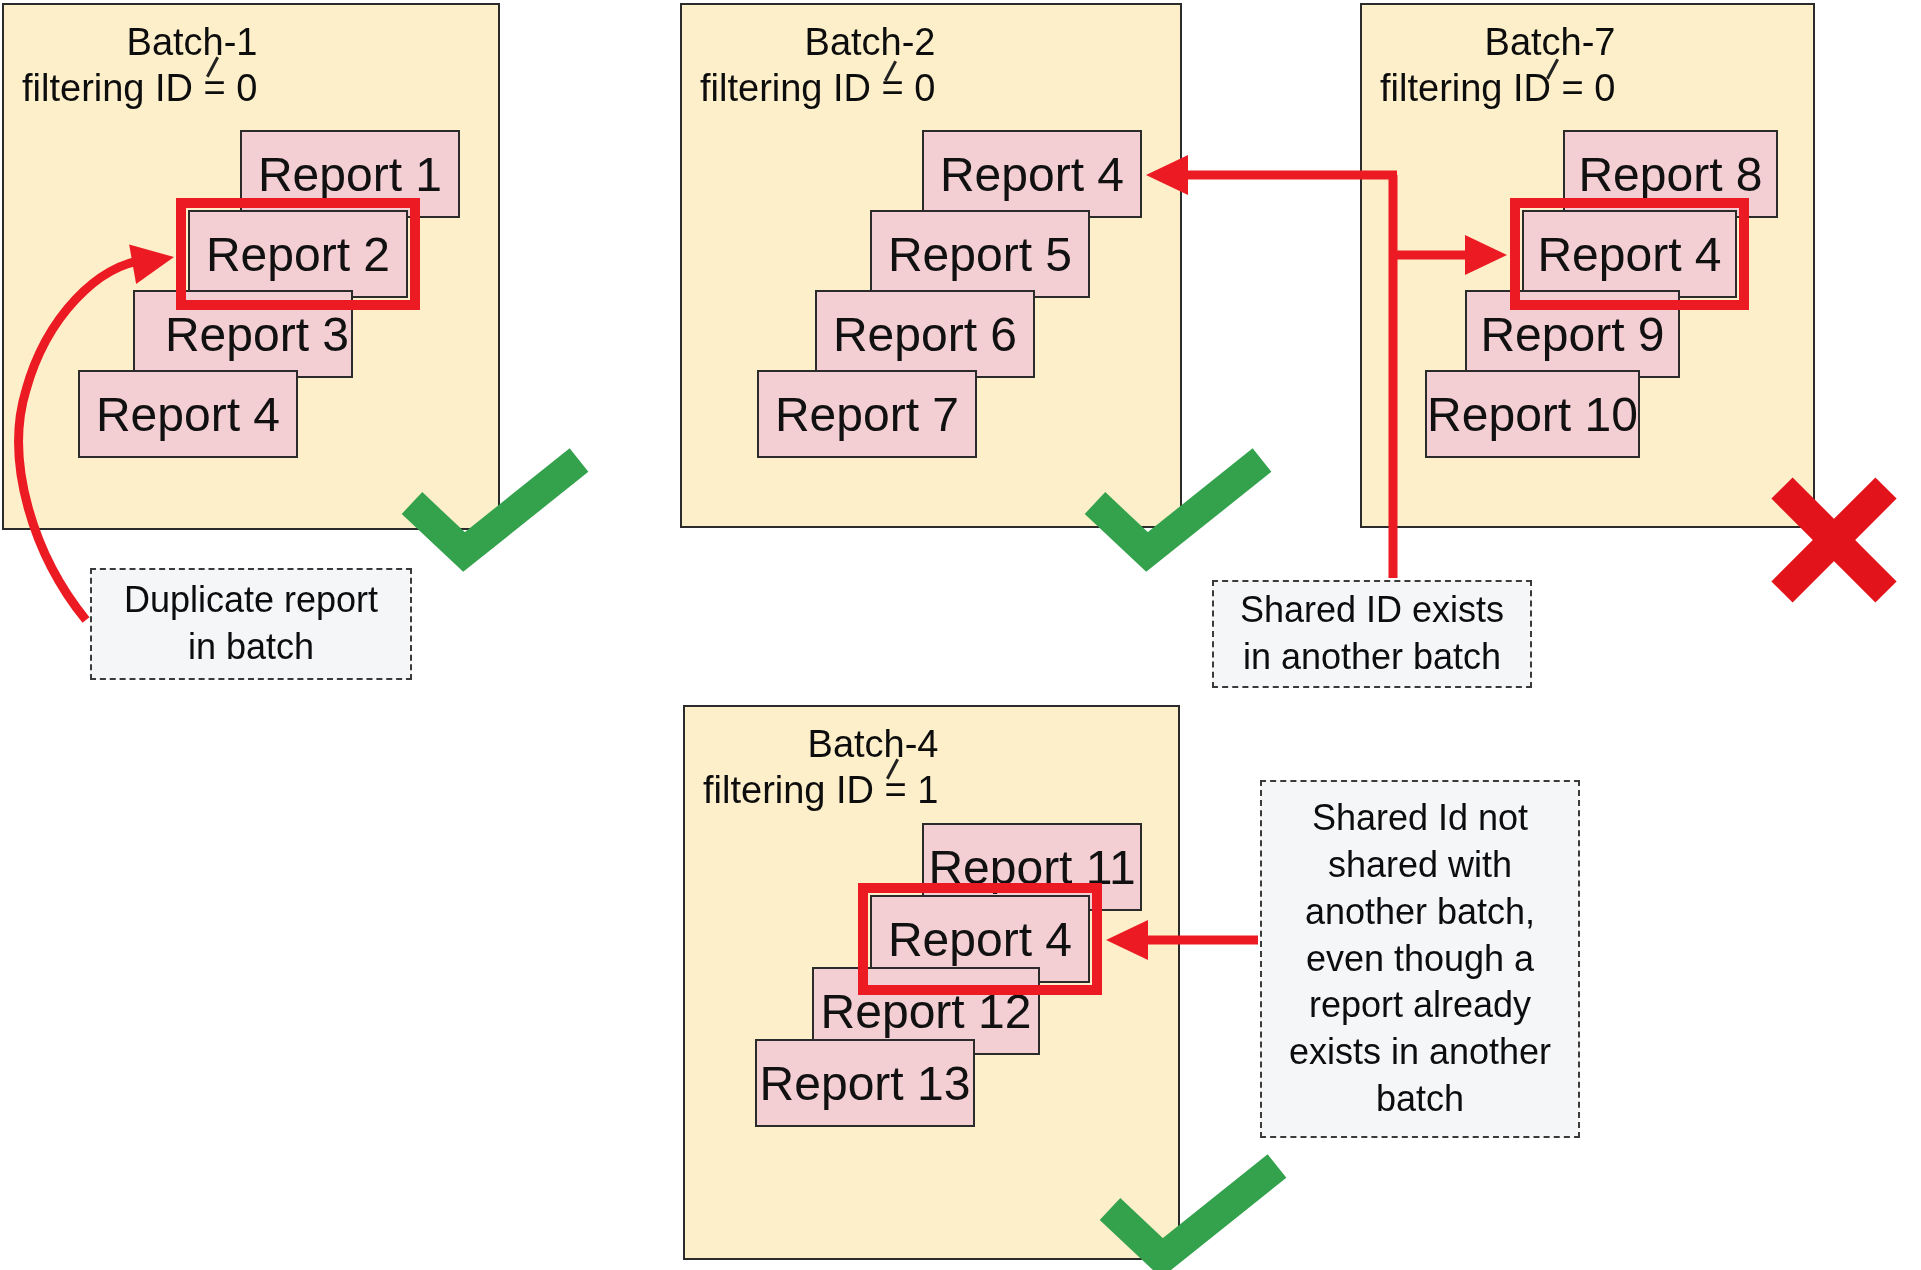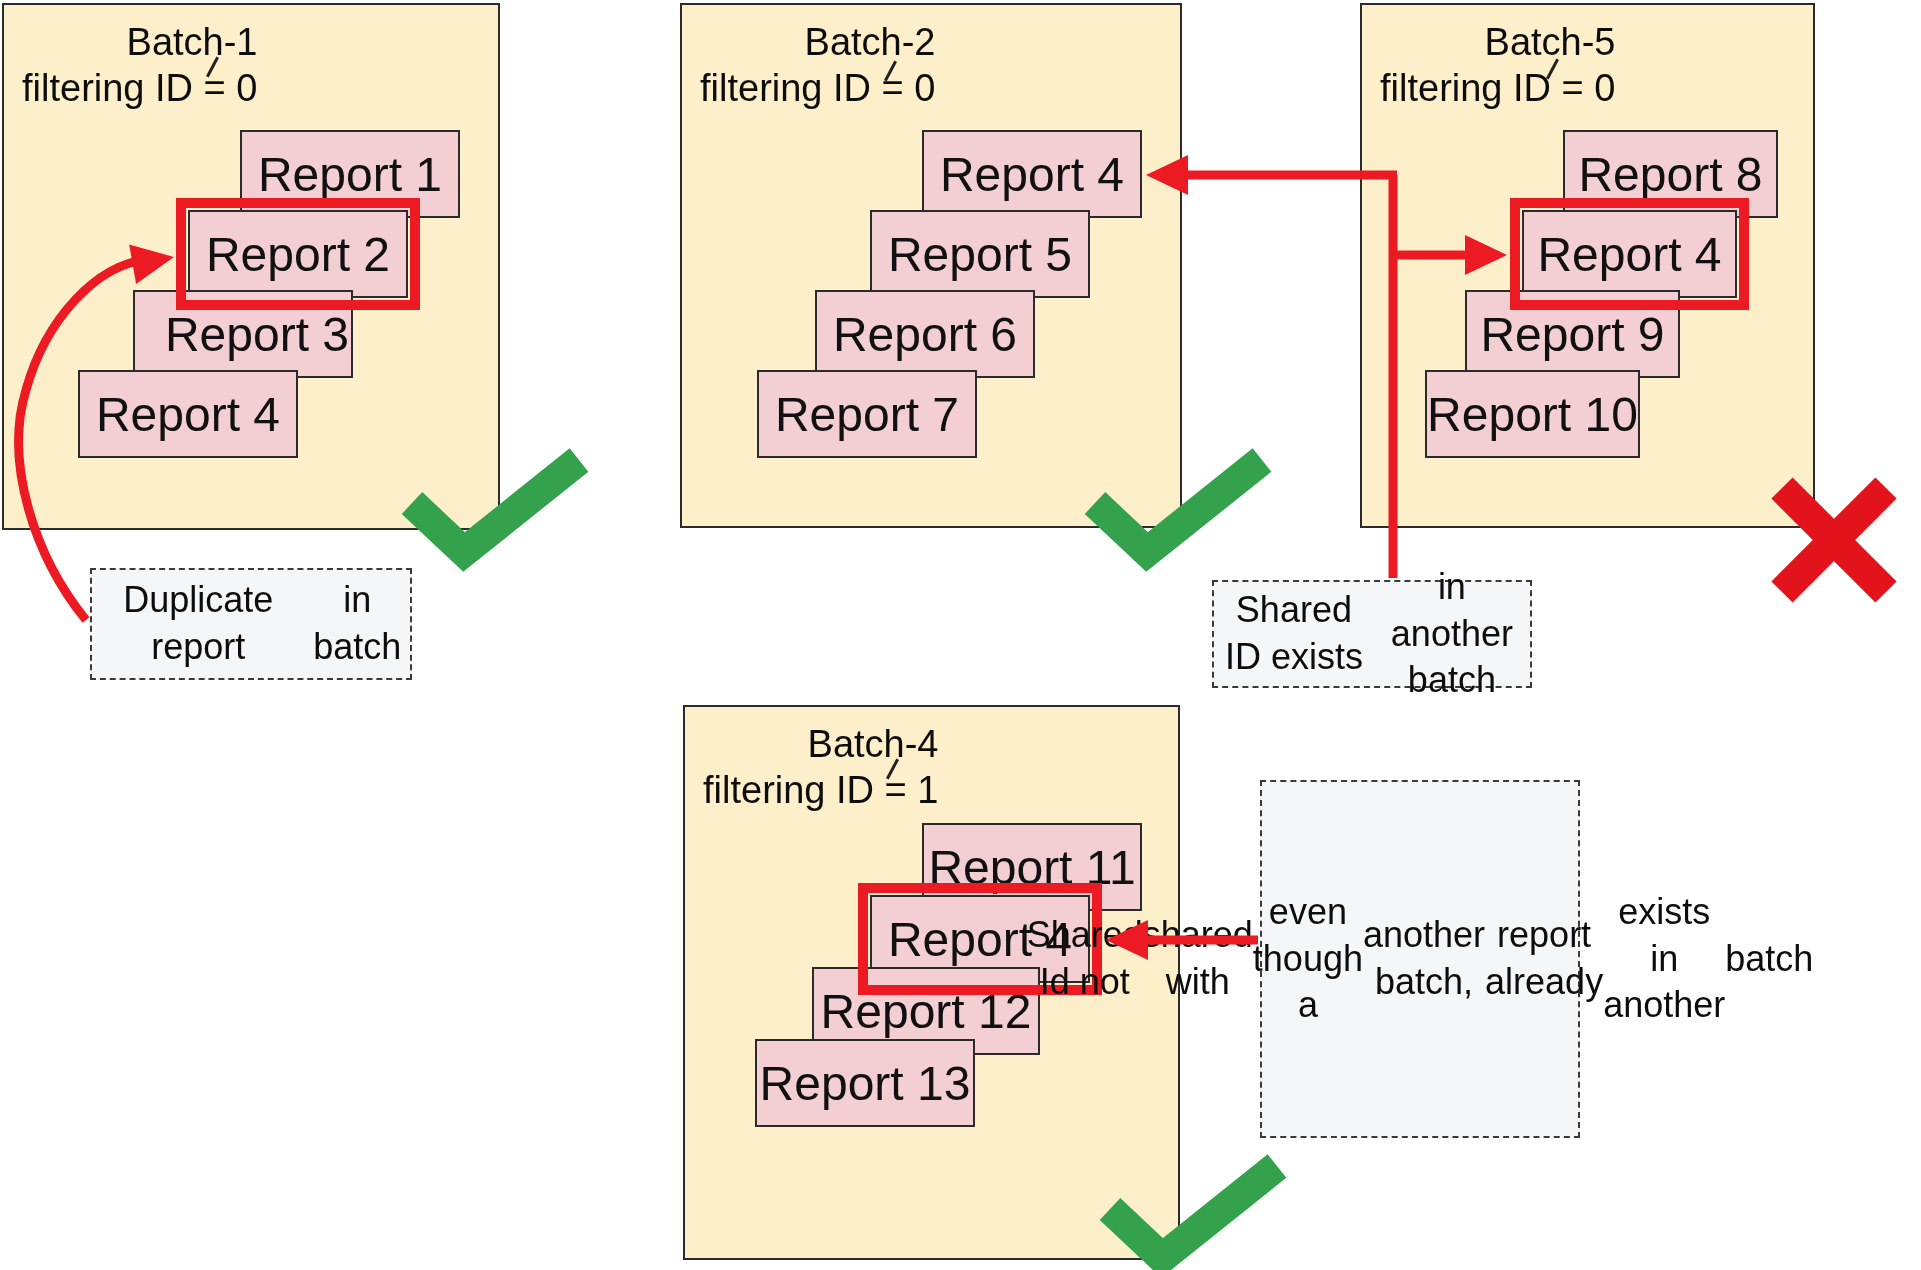--- a/index.html
+++ b/index.html
@@ -5,21 +5,21 @@
   html,body{margin:0;padding:0;background:#ffffff;}
   #stage{position:relative;width:1921px;height:1270px;background:#ffffff;overflow:hidden;
          font-family:"Liberation Sans","DejaVu Sans",sans-serif;color:#111;}
   .batch{position:absolute;background:#FCEFCA;border:2px solid #2b2b2b;box-sizing:border-box;}
   .batch-title{position:absolute;font-size:38px;line-height:1.22;color:#0d0d0d;white-space:pre;z-index:2;text-align:right;}
   .stray-tick{position:absolute;width:3px;height:22px;background:#222;transform:rotate(28deg);z-index:2;}
   .report{position:absolute;background:#F3CED3;border:2px solid #2b2b2b;box-sizing:border-box;
           display:flex;align-items:center;justify-content:center;font-size:48px;color:#111;}
   .hl-ring{position:absolute;border:10px solid #EC1B23;box-sizing:border-box;z-index:9;}
   .note{position:absolute;background:#F4F6F8;border:2px dashed #3a3a3a;box-sizing:border-box;
-        display:flex;flex-direction:row;align-items:center;justify-content:center;
+        display:flex;flex-direction:column;align-items:center;justify-content:center;
         font-size:36px;line-height:1.3;text-align:center;color:#0d0d0d;z-index:15;}
   #overlay{position:absolute;left:0;top:0;width:1921px;height:1270px;z-index:30;pointer-events:none;}
 </style>
 </head>
 <body>
 
 <div id="stage">
   <svg id="overlay" xmlns="http://www.w3.org/2000/svg" viewBox="0 0 1921 1270">
       <path d="M 86 620 C 34 556, 4 462, 26 390 C 46 318, 98 264, 146 260" fill="none" stroke="#EC1B23" stroke-width="9"></path>
       <polygon points="174,257 136.11103792682587,283.98937852225527 129.16511082014864,244.59706840176693" fill="#EC1B23"></polygon>
@@ -61,21 +61,21 @@
     <div class="report" style="left: 870px; top: 210px; width: 220px; height: 88px; position: absolute; z-index: 4;">
       <div class="report-label">Report 5</div>
     </div>
     <div class="report" style="left: 815px; top: 290px; width: 220px; height: 88px; position: absolute; z-index: 5;">
       <div class="report-label">Report 6</div>
     </div>
     <div class="report" style="left: 757px; top: 370px; width: 220px; height: 88px; position: absolute; z-index: 6;">
       <div class="report-label">Report 7</div>
     </div>
     <div class="batch" style="left: 1360px; top: 3px; width: 455px; height: 525px; position: absolute;"></div>
-    <div class="batch-title" style="left: 1380px; top: 19px; position: absolute;"><div class="batch-title-line">Batch-5</div><div class="batch-title-line">filtering ID = 0</div></div>
+    <div class="batch-title" style="left: 1380px; top: 19px; position: absolute;"><div class="batch-title-line">Batch-7</div><div class="batch-title-line">filtering ID = 0</div></div>
     <div class="stray-tick" style="left: 1551px; top: 58px; width: 3px; height: 22px; position: absolute;"></div>
     <div class="report" style="left: 1563px; top: 130px; width: 215px; height: 88px; position: absolute; z-index: 3;">
       <div class="report-label">Report 8</div>
     </div>
     <div class="report" style="left: 1522px; top: 210px; width: 215px; height: 88px; position: absolute; z-index: 4;">
       <div class="report-label">Report 4</div>
     </div>
     <div class="hl-ring" style="left: 1510px; top: 198px; width: 239px; height: 112px; position: absolute;"></div>
     <div class="report" style="left: 1465px; top: 290px; width: 215px; height: 88px; position: absolute; z-index: 5;">
       <div class="report-label">Report 9</div>
@@ -103,19 +103,19 @@
       <div class="note-line">Duplicate report</div>
       <div class="note-line">in batch</div>
     </div>
     <div class="note" style="left: 1212px; top: 580px; width: 320px; height: 108px; position: absolute;">
       <div class="note-line">Shared ID exists</div>
       <div class="note-line">in another batch</div>
     </div>
     <div class="note" style="left: 1260px; top: 780px; width: 320px; height: 358px; position: absolute;">
       <div class="note-line">Shared Id not</div>
       <div class="note-line">shared with</div>
+      <div class="note-line">another batch,</div>
       <div class="note-line">even though a</div>
-      <div class="note-line">another batch,</div>
       <div class="note-line">report already</div>
       <div class="note-line">exists in another</div>
       <div class="note-line">batch</div>
     </div>
   </div>
 
 </body></html>

